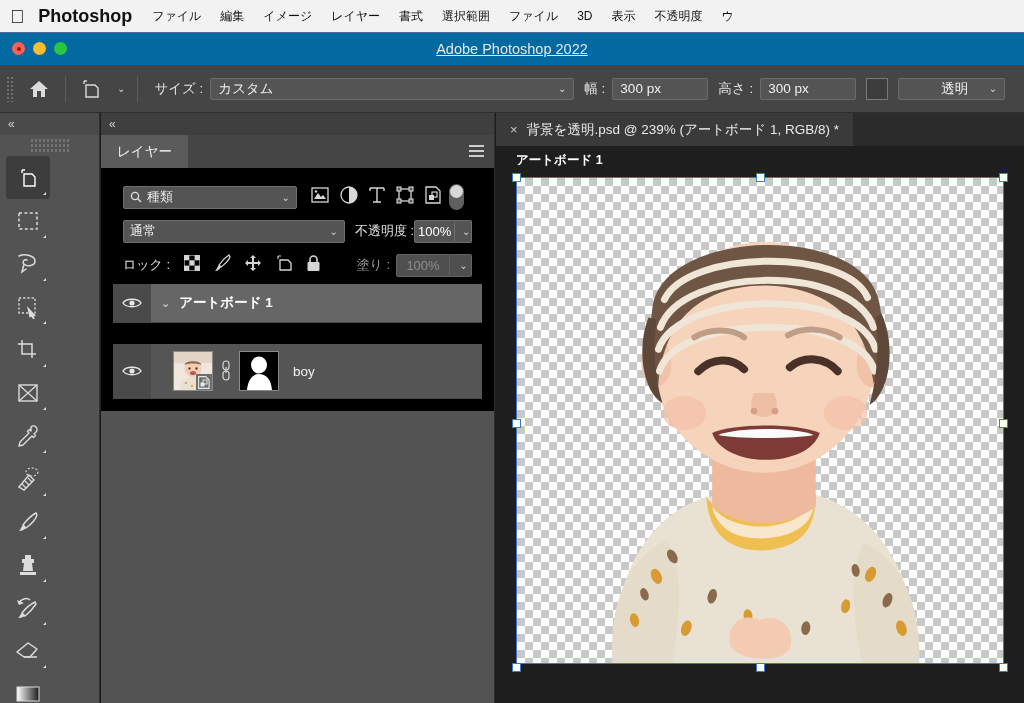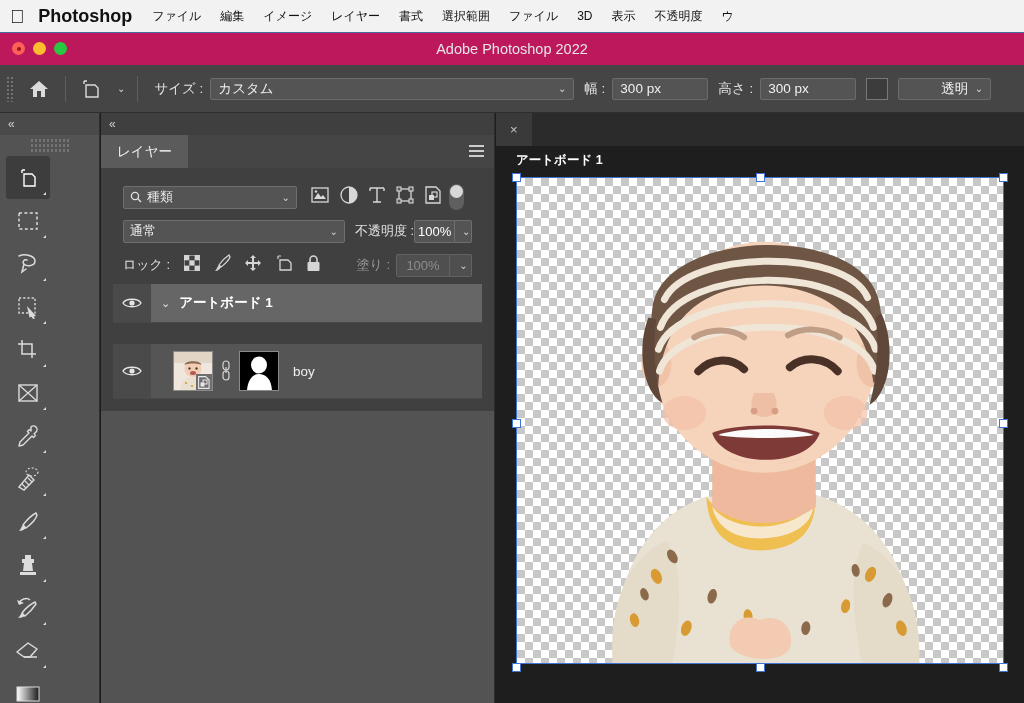--- a/index.html
+++ b/index.html
@@ -18,22 +18,22 @@
     padding-left:10px;box-sizing:border-box;
   }
   .apple-logo{font-size:19px;line-height:1;margin-right:14px;color:#111;}
   .menubar .app-name{font-weight:bold;font-size:18px;margin-right:20px;}
   .menubar .mi{font-size:12px;margin-right:19px;white-space:nowrap;}
   .menubar .mi.last{margin-right:0;}
 
   
   .titlebar{
     position:absolute;left:0;top:32px;width:1024px;height:33px;
-    background:#be185d;border-top:1px solid #4b6b9c;
-    display:flex;align-items:center;box-sizing:border-box;
+    background:#0369a1;border-top:1px solid #4b6b9c;
+    display:flex;align-items:center;box-sizing:border-box;text-decoration:underline;
   }
   .lights{position:absolute;left:12px;top:9px;display:flex;gap:8px;}
   .light{width:13px;height:13px;border-radius:50%;}
   .l-red{background:#ff5f57;}
   .l-yellow{background:#febc2e;}
   .l-green{background:#28c840;}
   .l-red .dot{display:block;width:4px;height:4px;border-radius:50%;background:#8c1d16;margin:4.5px auto;}
   .win-title{
     width:100%;text-align:center;font-size:14.5px;color:#e6e6e6;
   }
@@ -52,21 +52,21 @@
   .ob-tool{display:flex;align-items:center;gap:9px;padding:0 6px;}
   .ob-label{font-size:13.5px;color:#e3e3e3;margin:0 7px 0 10px;white-space:nowrap;}
   .field{
     background:#545454;border:1px solid #6b6b6b;border-radius:2px;
     height:22px;display:flex;align-items:center;padding:0 7px;
     font-size:13.5px;color:#f0f0f0;box-sizing:border-box;
   }
   .field.sel{justify-content:space-between;}
   .field.size{width:364px;}
   .field.num{width:96px;}
-  .field.trans{width:93px;padding-left:42px;}
+  .field.trans{width:107px;padding-left:42px;}
   .swatch-box{width:22px;height:22px;border:1px solid #787878;background:#3c3c3c;box-sizing:border-box;}
   .chev{font-size:10px;color:#d6d6d6;margin-left:6px;}
 
   
   .toolbar{
     position:absolute;left:0;top:113px;width:100px;height:590px;
     background:#535353;border-right:1px solid #2e2e2e;box-sizing:border-box;
   }
   .tb-collapse{height:22px;display:flex;align-items:center;padding-left:8px;
     font-size:12px;color:#cfcfcf;background:#4a4a4a;}
@@ -90,21 +90,21 @@
   }
   .panel-collapse{height:22px;display:flex;align-items:center;padding-left:8px;
     font-size:12px;color:#cfcfcf;background:#3f3f3f;}
   .tabstrip{height:33px;background:#454545;display:flex;align-items:flex-end;position:relative;}
   .tab{
     height:33px;padding:0 16px;display:flex;align-items:center;
     background:#5b5b5b;font-size:13.5px;color:#f0f0f0;
   }
   .panel-menu{position:absolute;right:10px;top:10px;width:15px;}
   .panel-menu span{display:block;height:2px;background:#cdcdcd;margin-bottom:3px;}
-  .panel-body{background:#404040;padding:12px;}
+  .panel-body{background:#000000;padding:12px;}
   .row{display:flex;align-items:center;height:34px;padding:0 10px;box-sizing:border-box;}
   .filter-field{
     flex:0 0 174px;height:23px;background:#545454;border:1px solid #6e6e6e;border-radius:2px;
     display:flex;align-items:center;justify-content:space-between;padding:0 6px;
     font-size:13px;color:#eee;box-sizing:border-box;
   }
   .filter-icons{display:flex;align-items:center;gap:11px;margin-left:14px;}
   .toggle{width:15px;height:26px;border-radius:8px;background:#5f5f5f;position:relative;margin-left:8px;}
   .toggle .knob{position:absolute;left:1px;top:1px;width:13px;height:13px;border-radius:50%;background:#d8d8d8;}
   .blend{
@@ -544,20 +544,21 @@
         </div>
 
       </div>
     </div>
   </div>
 
   <div class="docarea">
     <div class="doctabs">
       <div class="doctab">
         <span class="x">×</span>
+        <span>背景を透明.psd @ 239% (アートボード 1, RGB/8) *</span>
       </div>
     </div>
 
     <div class="artboard-label">アートボード 1</div>
 
     <div class="canvas-wrap">
       <div class="canvas">
         <svg class="baby" viewBox="0 0 488 487" preserveAspectRatio="xMidYMid meet" aria-hidden="true">
 
           <path d="M96 487 C96 400 130 340 190 320 L300 318 C360 336 400 392 404 487 Z" fill="#e9e2d2"></path>

